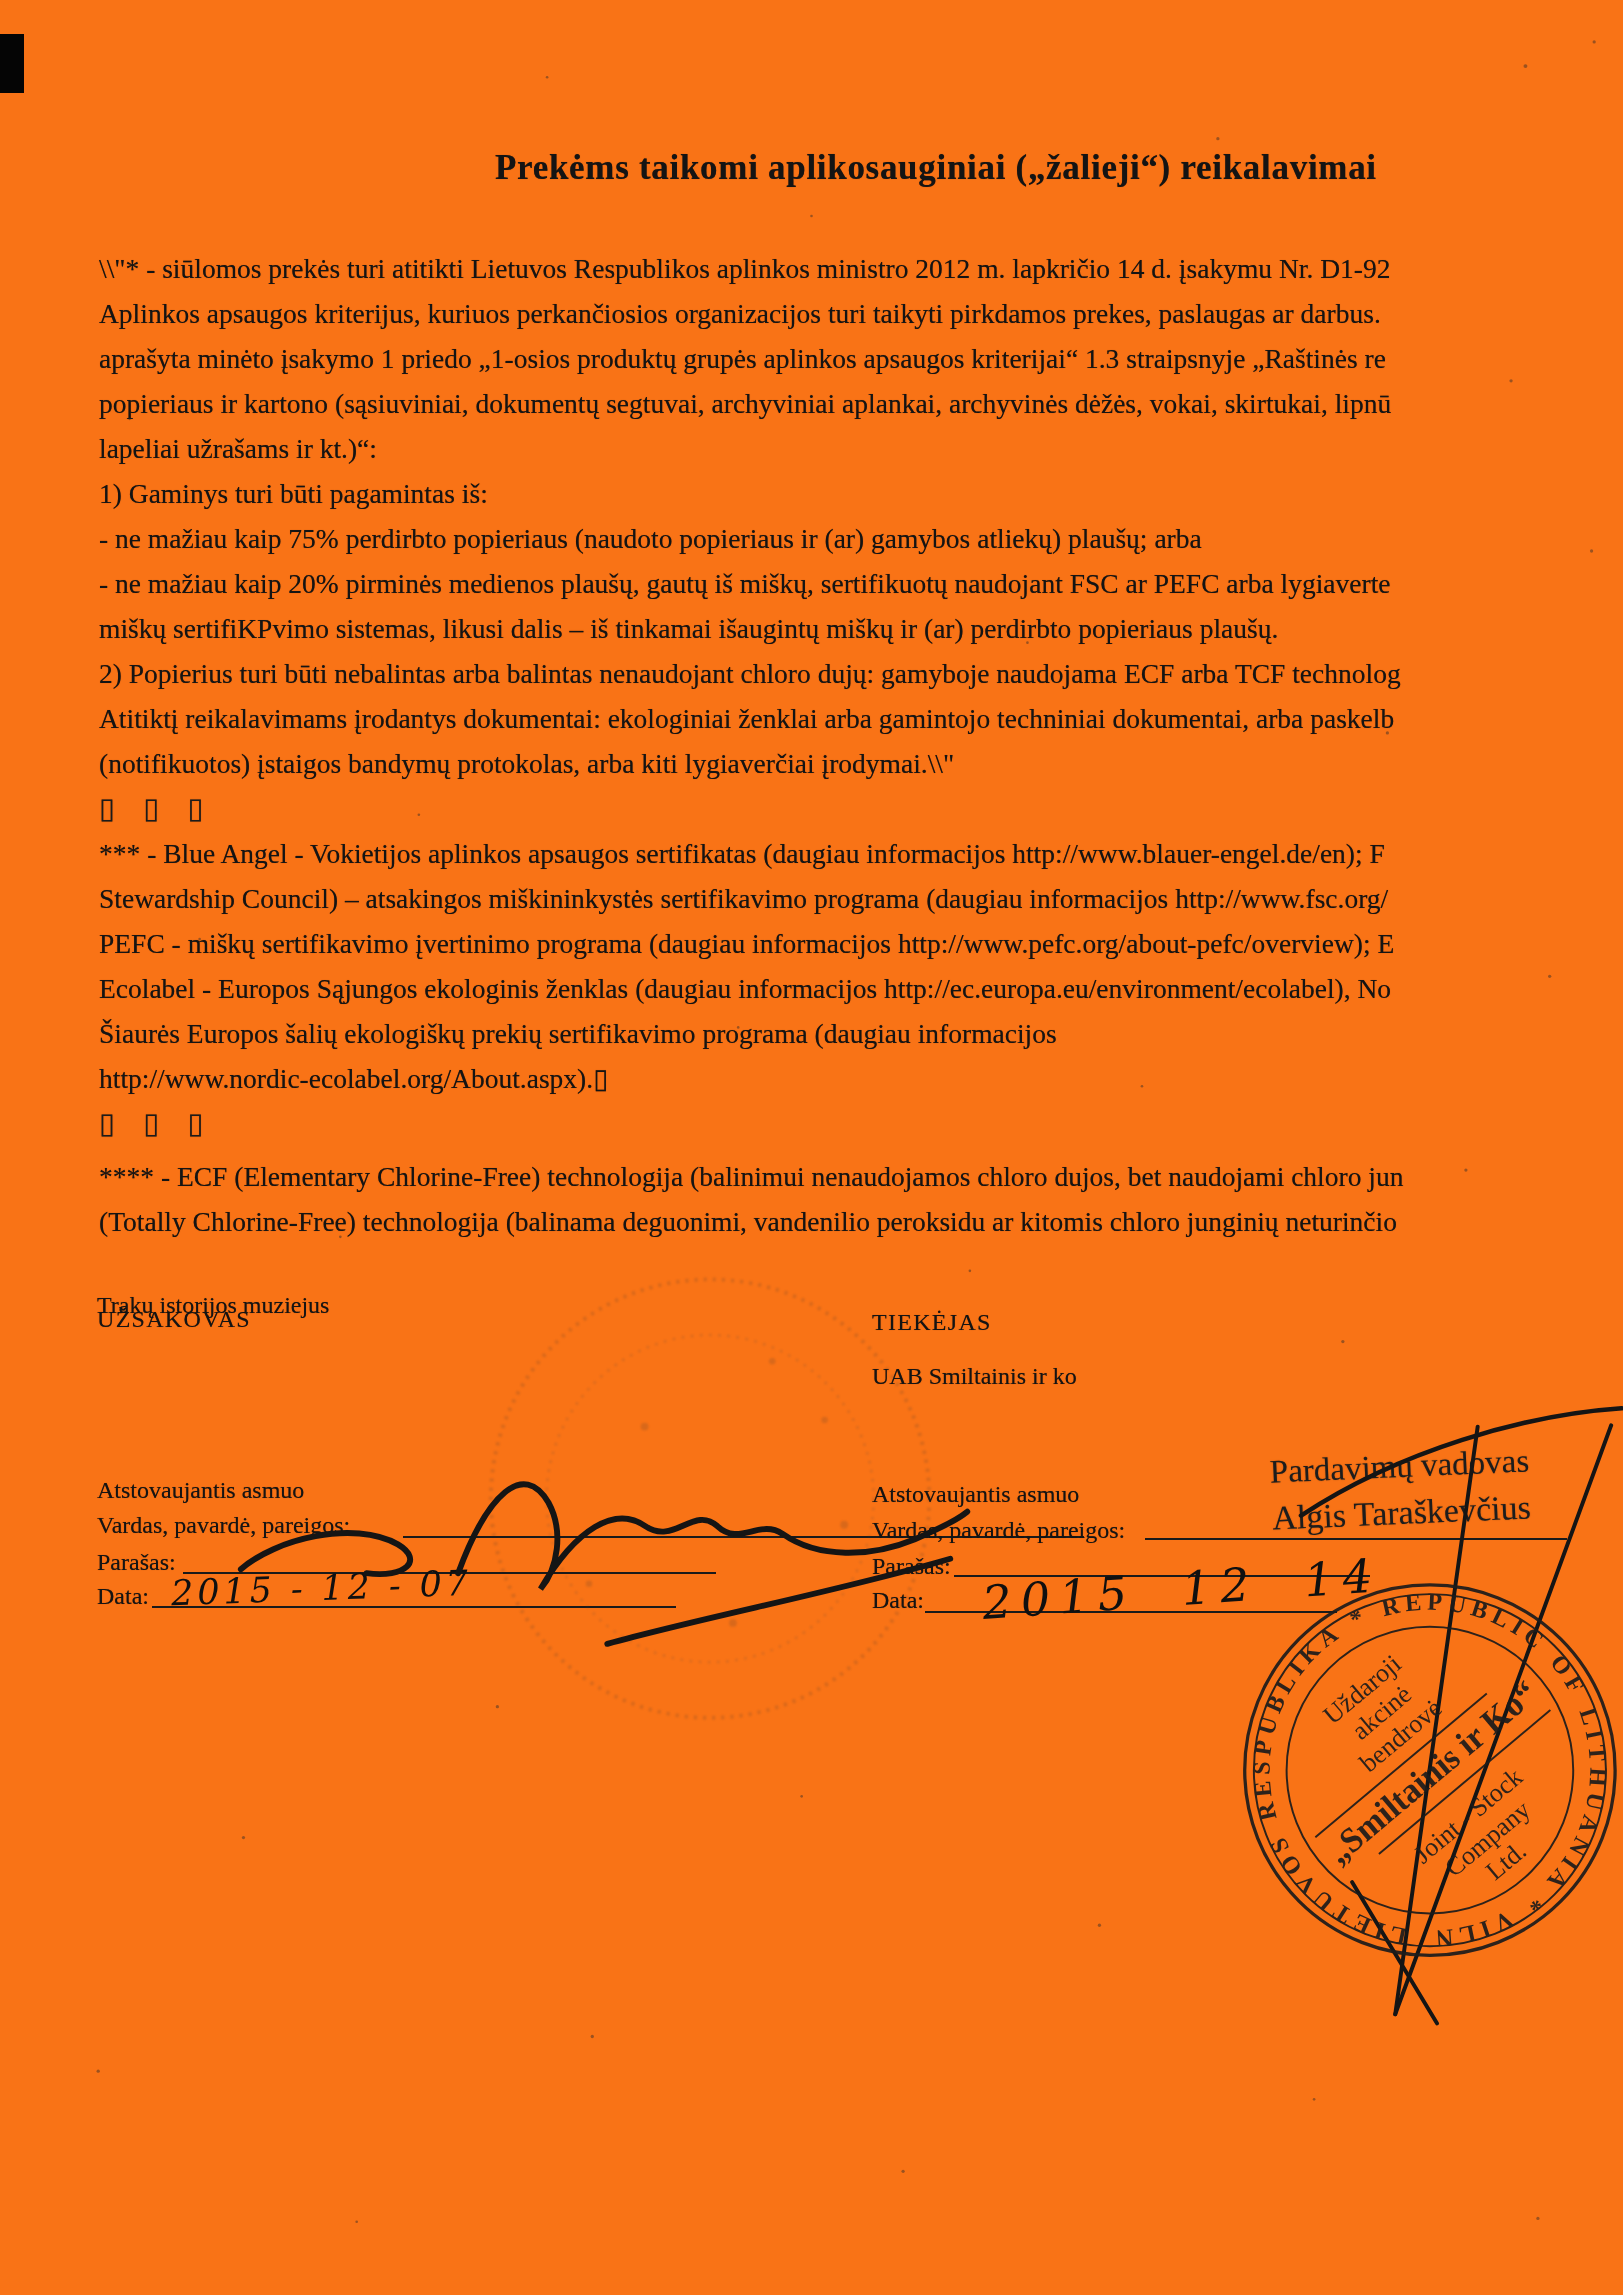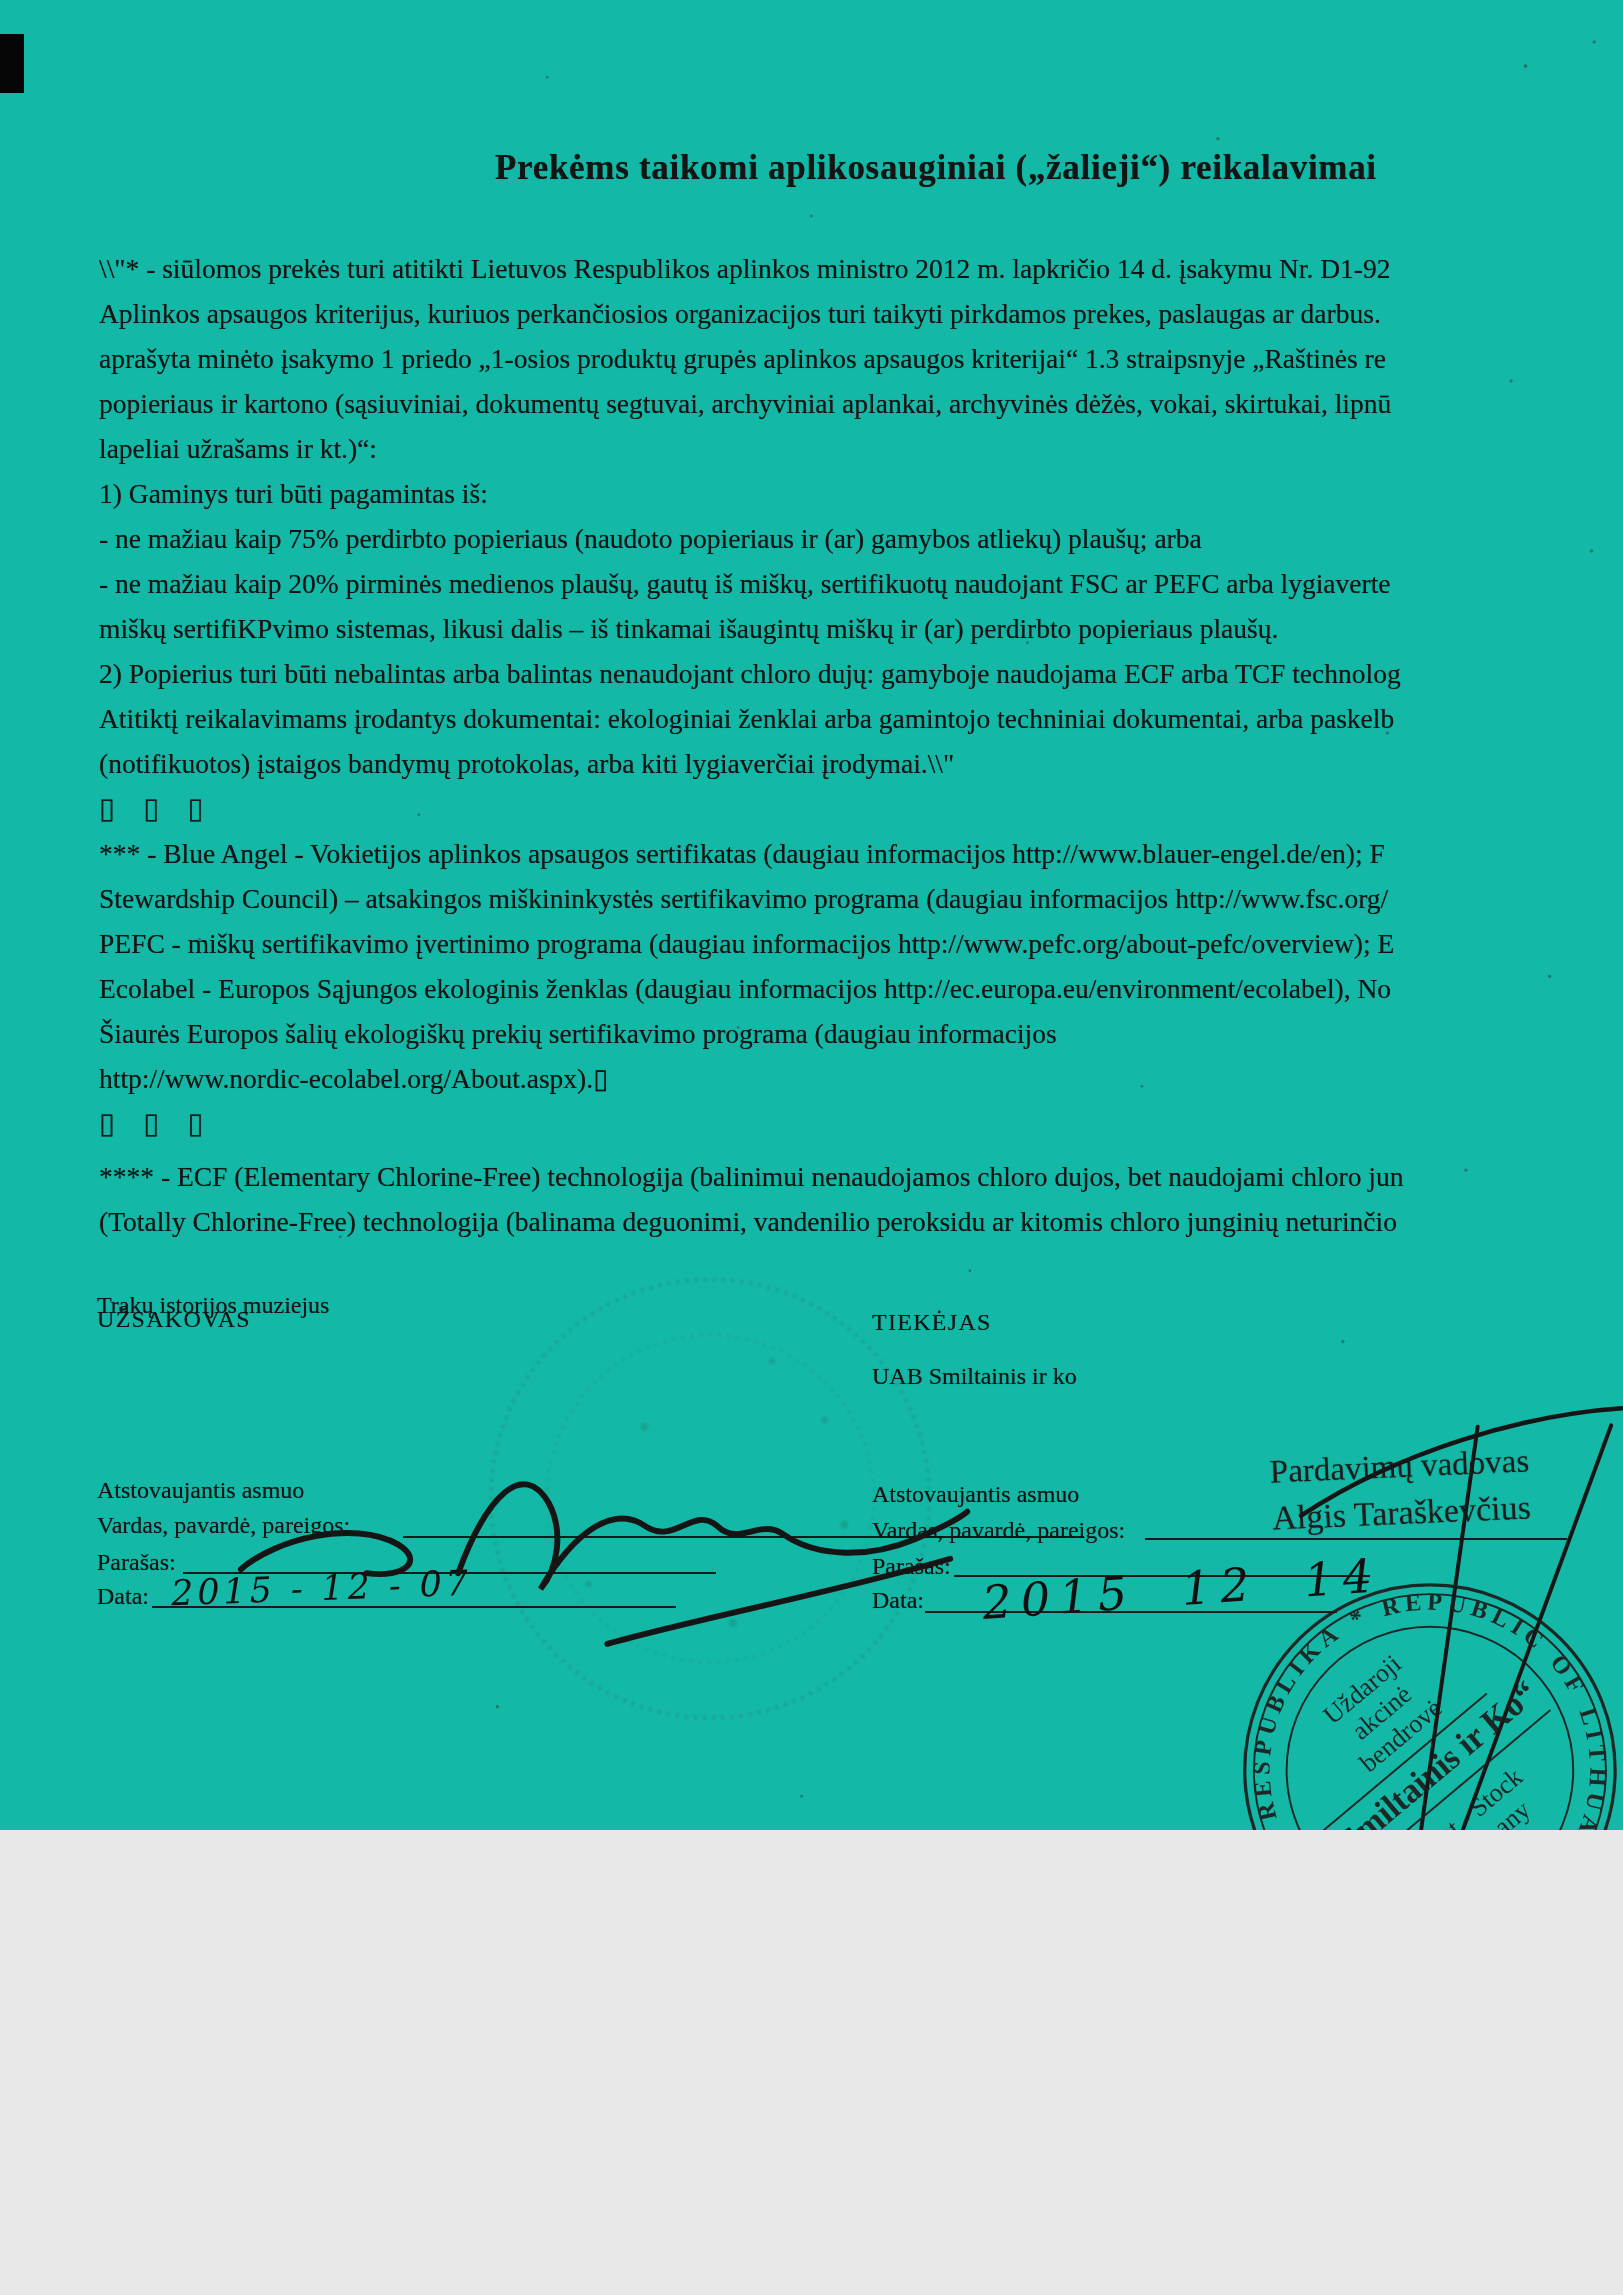--- a/index.html
+++ b/index.html
@@ -1,19 +1,19 @@
 <!DOCTYPE html>
 <html style="font-size:10.5px"><head>
 <meta charset="utf-8">
 <style>
   html,body{margin:0;padding:0;background:#e8e8e8;}
   .page{
     position:relative;
-    width:1623px;height:1830px;
-    background:#14b8a6;
+    width:1623px;height:2295px;
+    background:#f97316;
     overflow:hidden;
     color:#141414;
     font-family:"Liberation Serif", serif;
   }
   .scan-bar{position:absolute;left:0;top:34px;width:23.6px;height:59px;background:#050505;}
   .doc-title{
     position:absolute;left:495px;top:148px;
     font-size:35px;font-weight:bold;white-space:nowrap;letter-spacing:0.7px;
     text-shadow:0 0 0.7px rgba(0,0,0,.55);
   }

